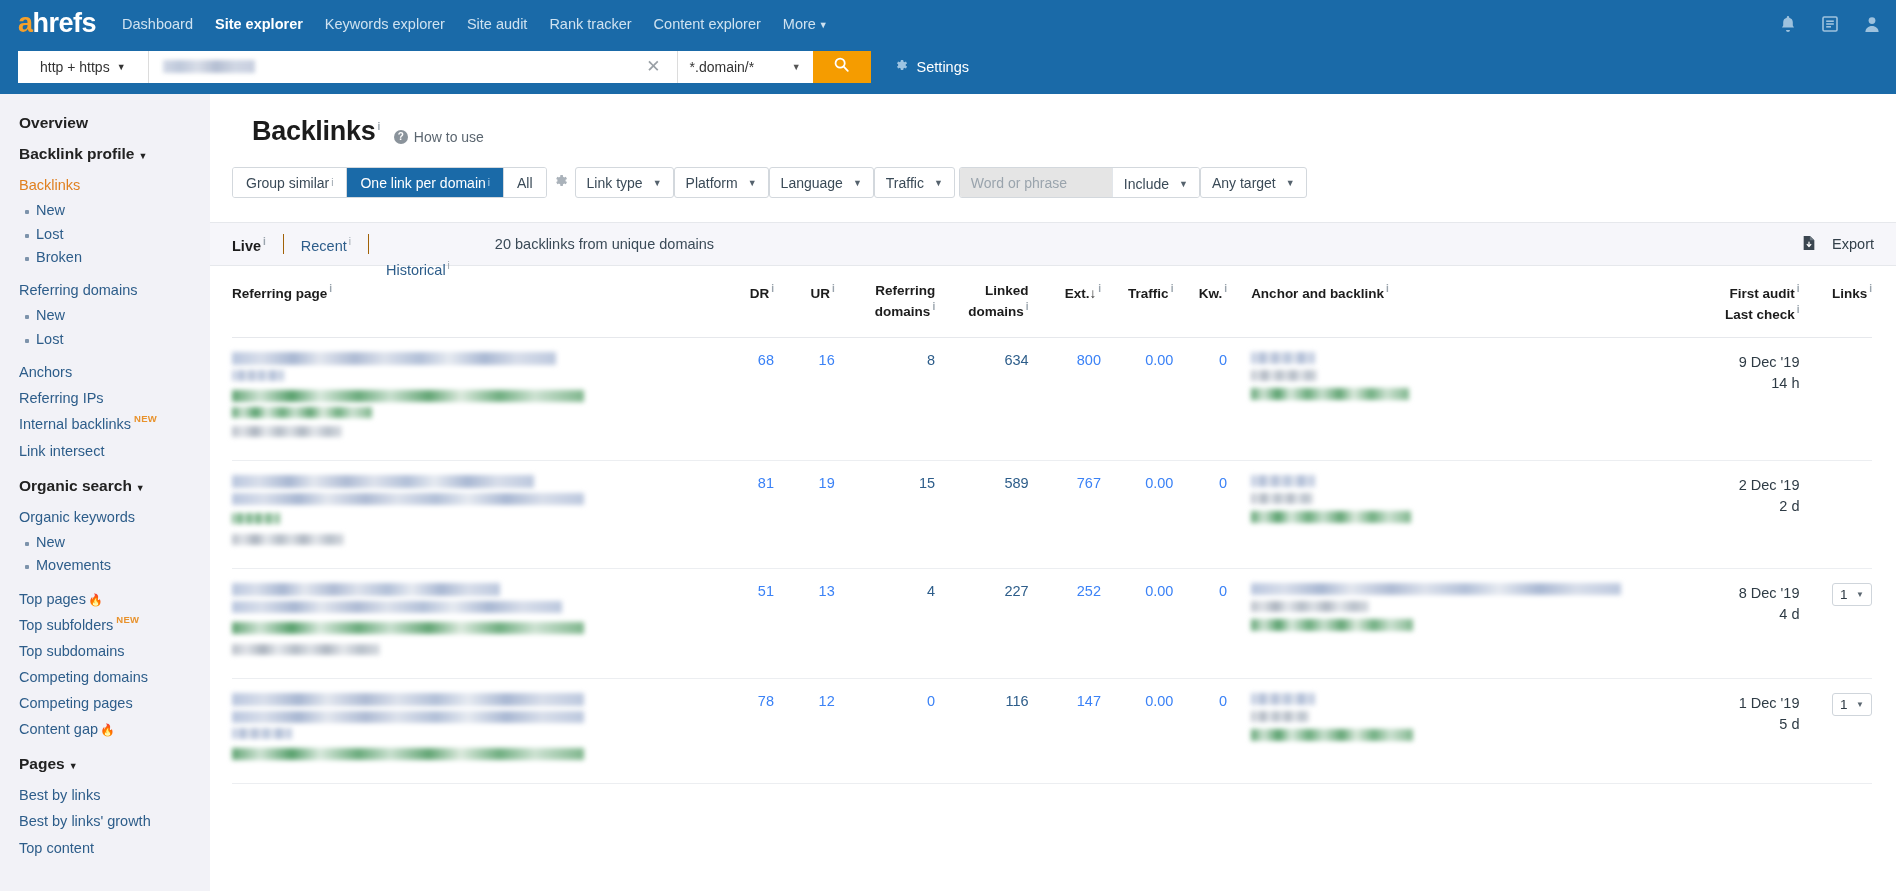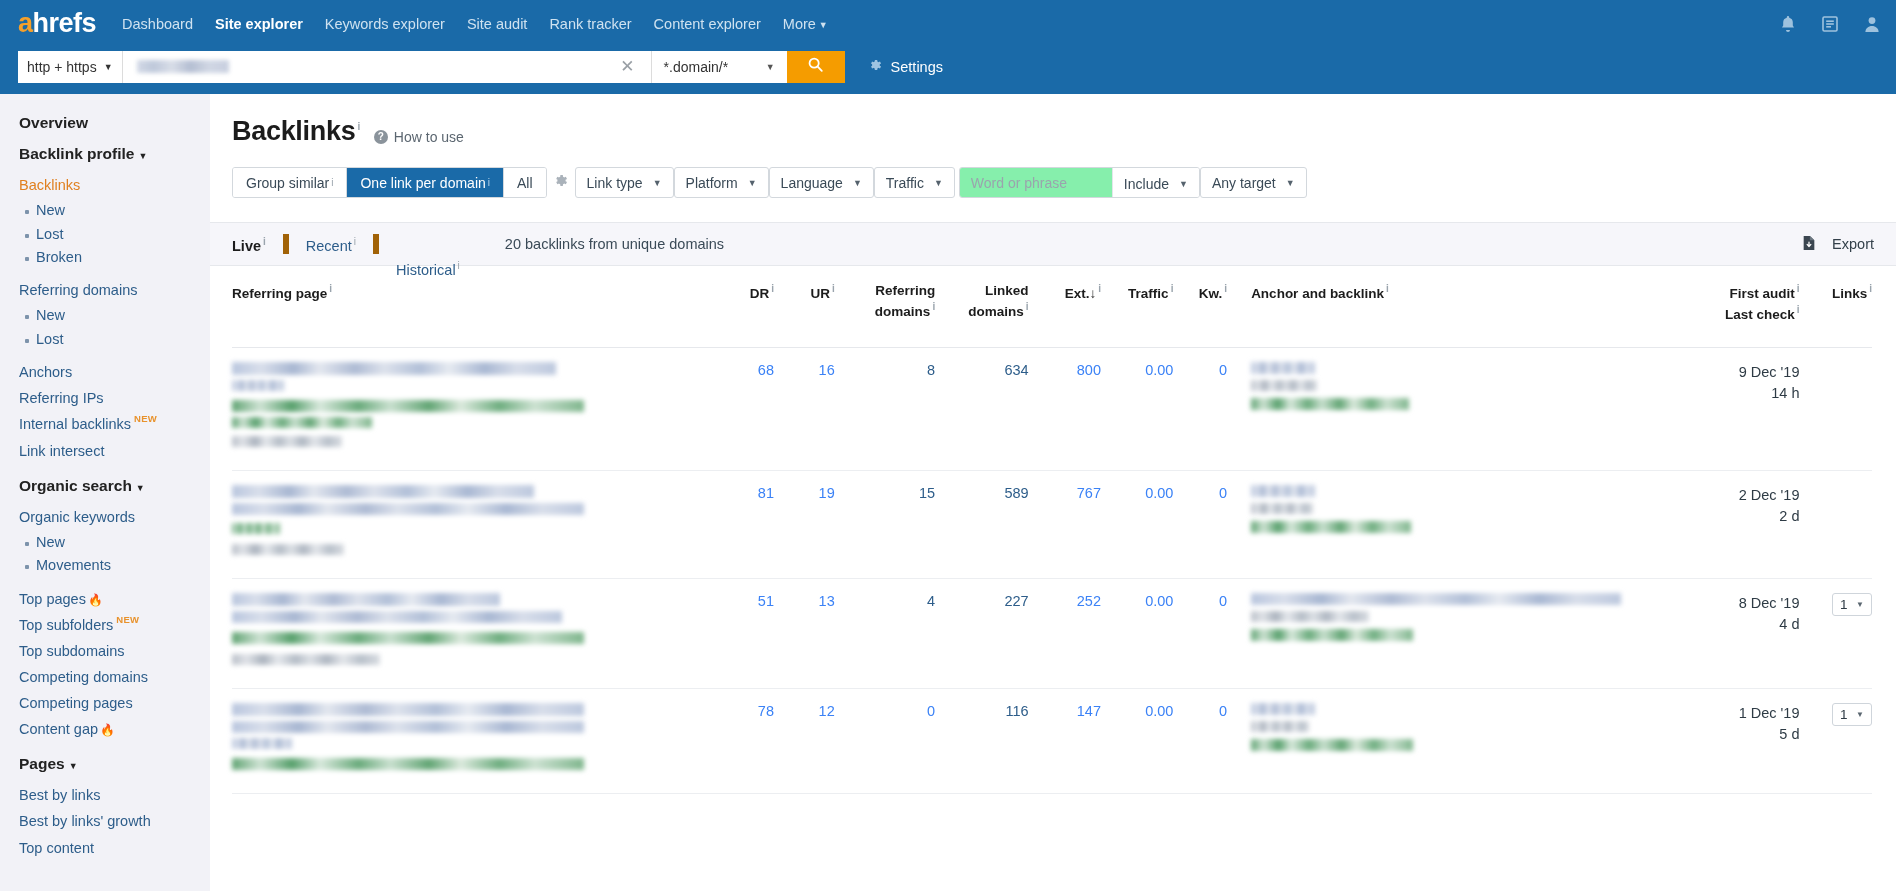--- a/index.html
+++ b/index.html
@@ -55,21 +55,21 @@
     align-items: center;
     padding: 0 18px 8px 18px;
   }
   .sb-group { display: flex; align-items: center; height: 32px; }
   .sb-proto {
     background: #ffffff;
     border-right: 1px solid #dcdcdc;
     height: 32px;
     display: flex;
     align-items: center;
-    padding: 0 9px;
+    padding: 0 22px;
     font-size: 14px;
     color: #333;
     white-space: nowrap;
     cursor: pointer;
   }
   .sb-proto .caret { font-size: 9px; margin-left: 7px; }
   .sb-input {
     background: #ffffff;
     height: 32px;
     width: 528px;
@@ -188,20 +188,21 @@
   
   .main { flex: 1; background: #ffffff; overflow: hidden; position: relative; }
   .main-pad { padding: 22px 24px 0 22px; }
 
   .title-row { display: flex; align-items: baseline; gap: 14px; margin-bottom: 20px; }
   .page-title {
     font-size: 27px;
     font-weight: bold;
     color: #1c1c1c;
     letter-spacing: -0.3px;
+    margin-left: 20px;
   }
   .sup-i {
     font-size: 10px;
     color: #9aa4ad;
     vertical-align: super;
     margin-left: 2px;
     font-style: normal;
   }
   .howto {
     display: flex;
@@ -278,21 +279,21 @@
     margin-left: 4px;
   }
   .word-input {
     width: 152px;
     border: none;
     outline: none;
     font-size: 14px;
     padding: 0 11px;
     color: #3a4a57;
     font-family: "Liberation Sans", sans-serif;
-    background: #86efac;
+    background: #e5e5e5;
   }
   .word-input::placeholder { color: #9aa4ad; }
   .wordgroup .dd { border: none; border-left: 1px solid #e2e6ea; border-radius: 0; }
 
   
   .tabrow {
     border-top: 1px solid #e6e8ec;
     border-bottom: 1px solid #e6e8ec;
     background: #f6f6fa;
     height: 44px;
@@ -300,21 +301,21 @@
     align-items: center;
     padding: 0 22px 0 22px;
     margin: 0 -24px 0 -22px;
   }
   .tabrow-inner { display: flex; align-items: center; gap: 0; }
   .tab {
     font-size: 14.5px;
     color: #2d5d8a;
     padding: 0 17px;
     cursor: pointer;
-    border-right: 6px solid #a16207;
+    border-right: 1px solid #a16207;
     line-height: 16px;
     white-space: nowrap;
   }
   .tab:first-child { padding-left: 0; }
   .tab.active { color: #1c1c1c; font-weight: bold; }
   .tab:last-child { border-right: none; margin-top: 48px; }
   .count-text {
     font-size: 14.5px;
     color: #3a4a57;
     margin-left: 28px;
@@ -331,21 +332,21 @@
   }
 
   
   .tbl { width: 100%; border-collapse: collapse; table-layout: fixed; }
   .tbl th {
     font-size: 13.5px;
     font-weight: bold;
     color: #1c1c1c;
     text-align: right;
     vertical-align: top;
-    padding: 16px 0 24px 0;
+    padding: 16px 0 14px 0;
     border-bottom: 1px solid #e6e8ec;
     line-height: 1.35;
   }
   .tbl th.l { text-align: left; }
   .tbl td {
     vertical-align: top;
     padding: 14px 0 18px 0;
     border-bottom: 1px solid #eceef1;
     font-size: 14.5px;
     color: #2e3b45;

